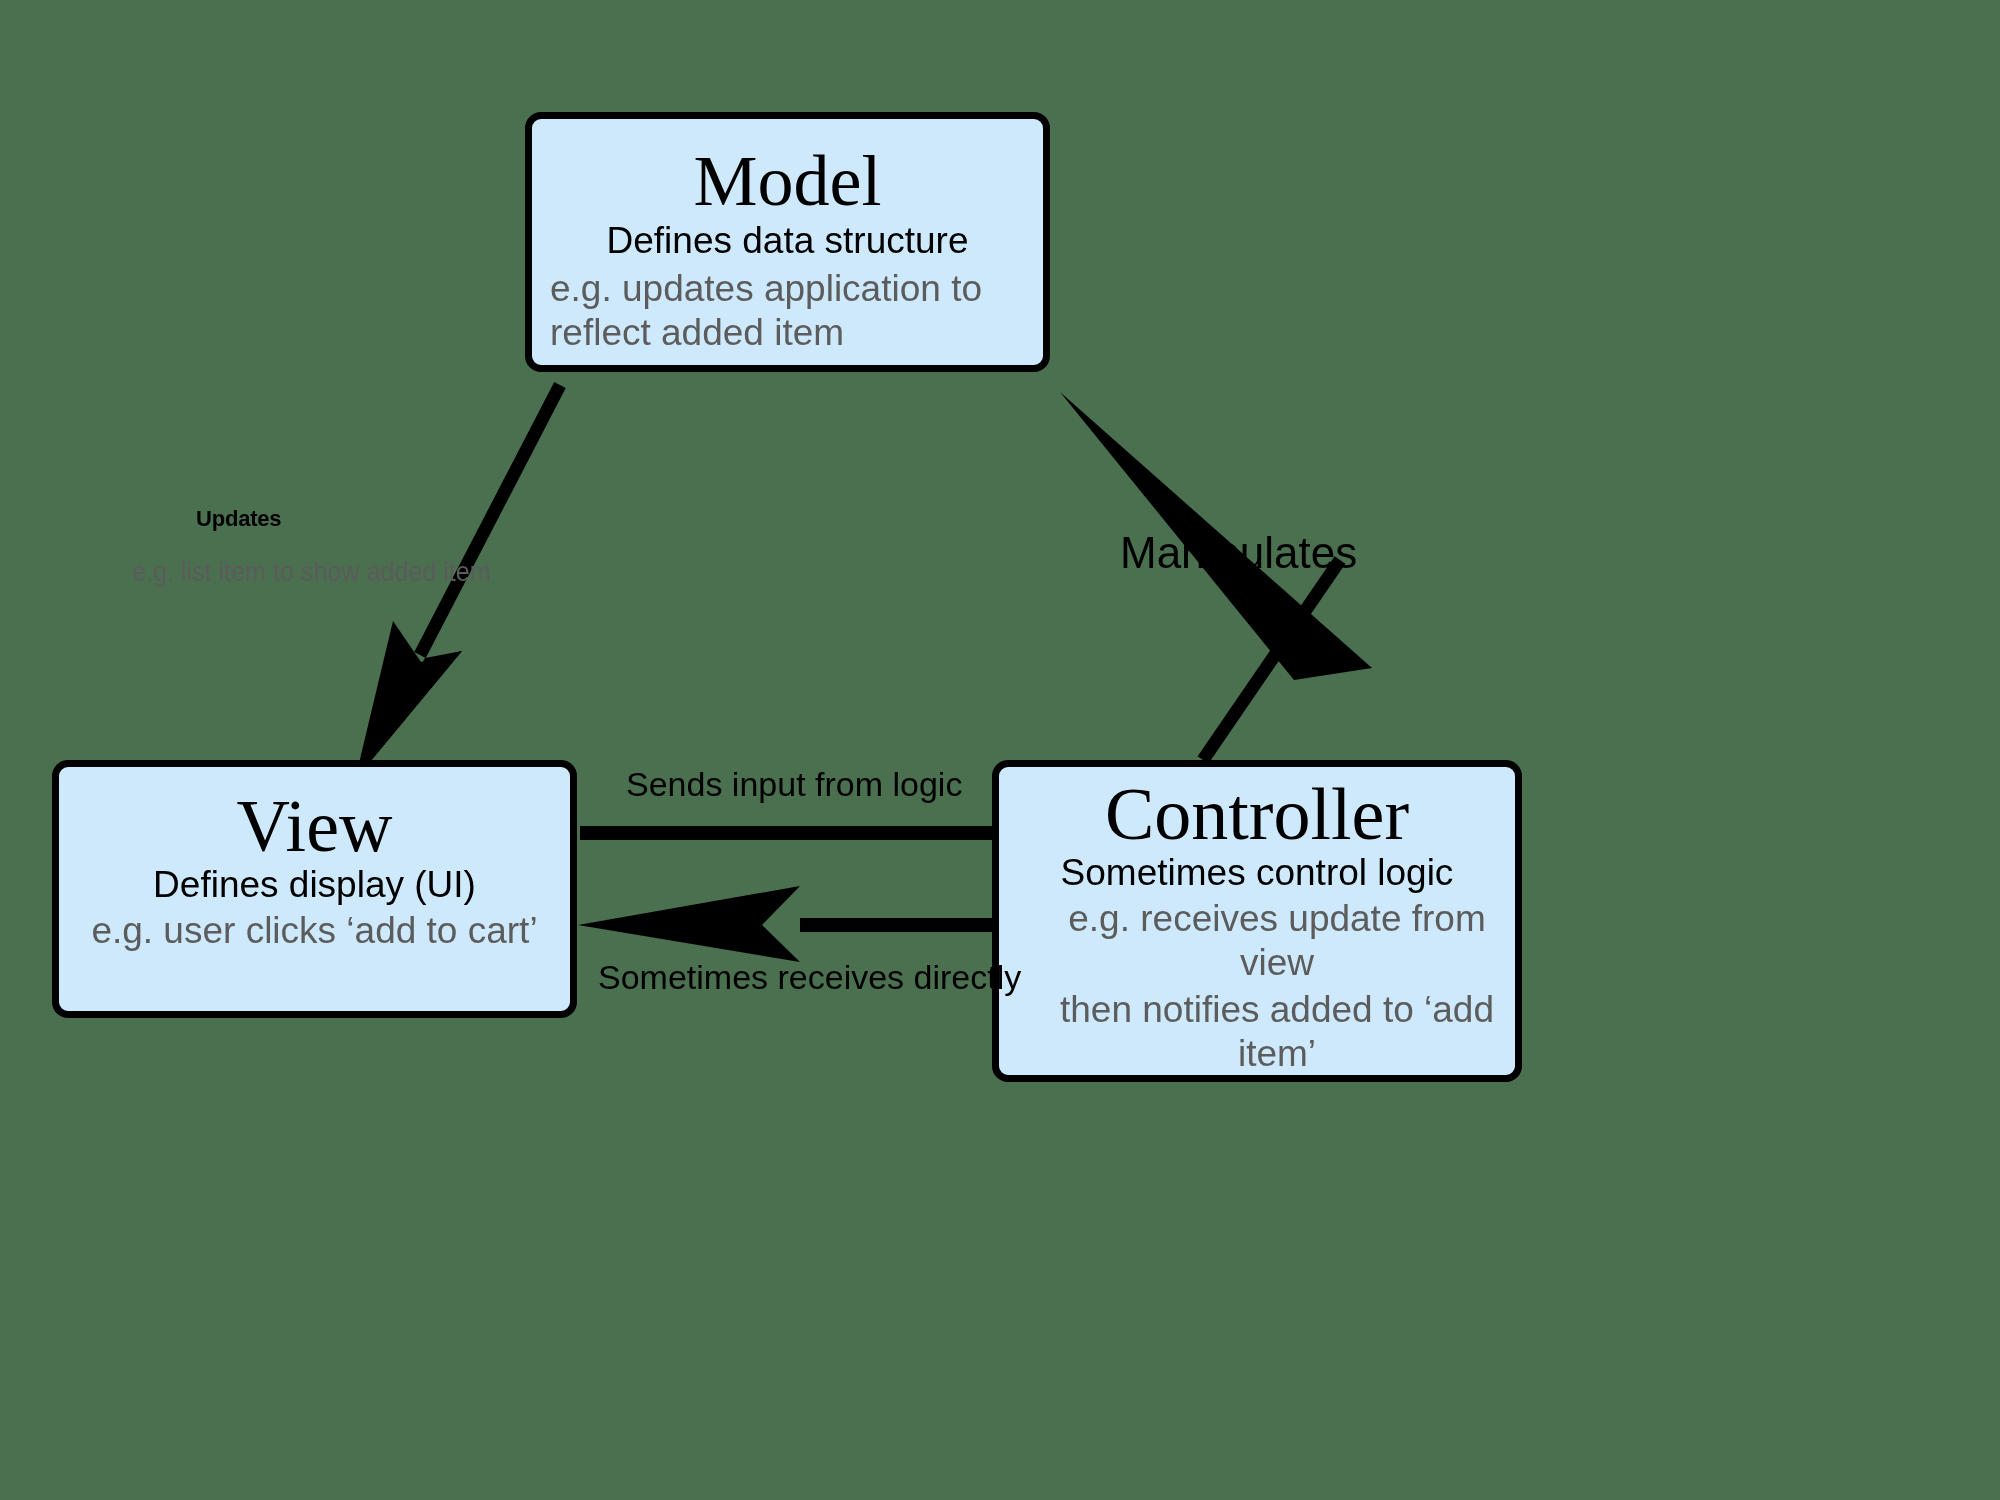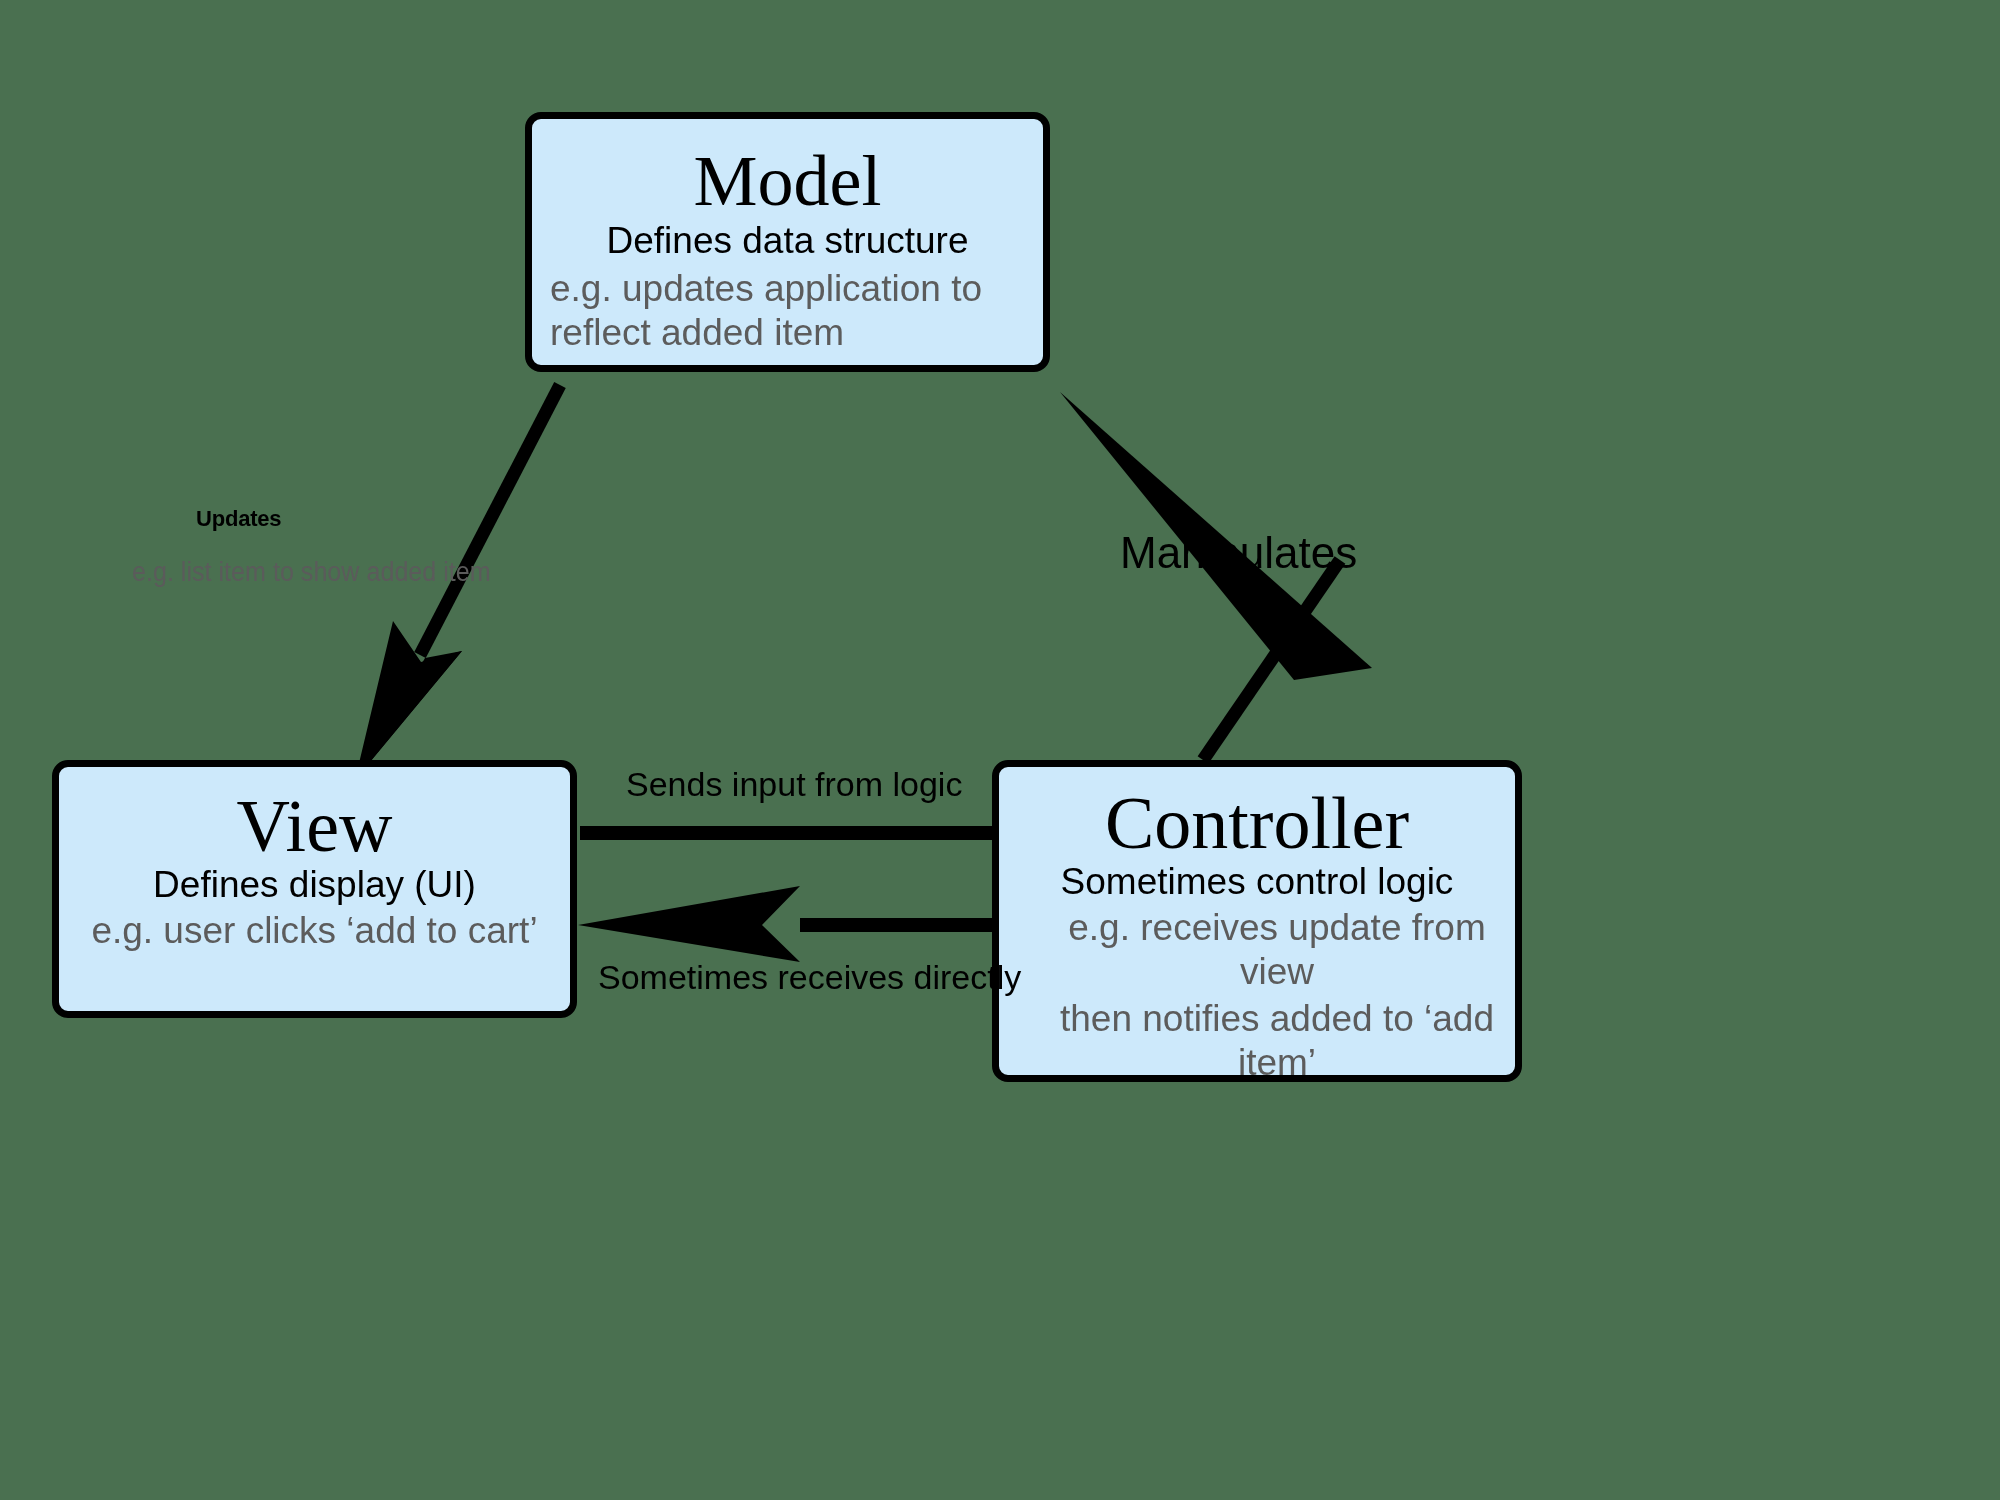--- a/index.html
+++ b/index.html
@@ -81,21 +81,21 @@
   #node-view .node-title { font-size: 74px; }
   #node-view .node-sub   { font-size: 37px; margin-top: 2px; }
   #node-view .node-eg    { font-size: 37px; margin-top: 4px; }
 
   
   #node-controller {
     left: 992px;
     top: 760px;
     width: 530px;
     height: 322px;
-    padding-top: 19px;
+    padding-top: 10px;
   }
   #node-controller .node-title { font-size: 74px; }
   #node-controller .node-sub   { font-size: 37px; margin-top: 2px; }
   #node-controller .node-eg    { font-size: 37px; margin-top: 4px; margin-left: 40px; }
 
   
   .edge-label {
     position: absolute;
     color: #000000;
     font-family: "Liberation Sans", sans-serif;

